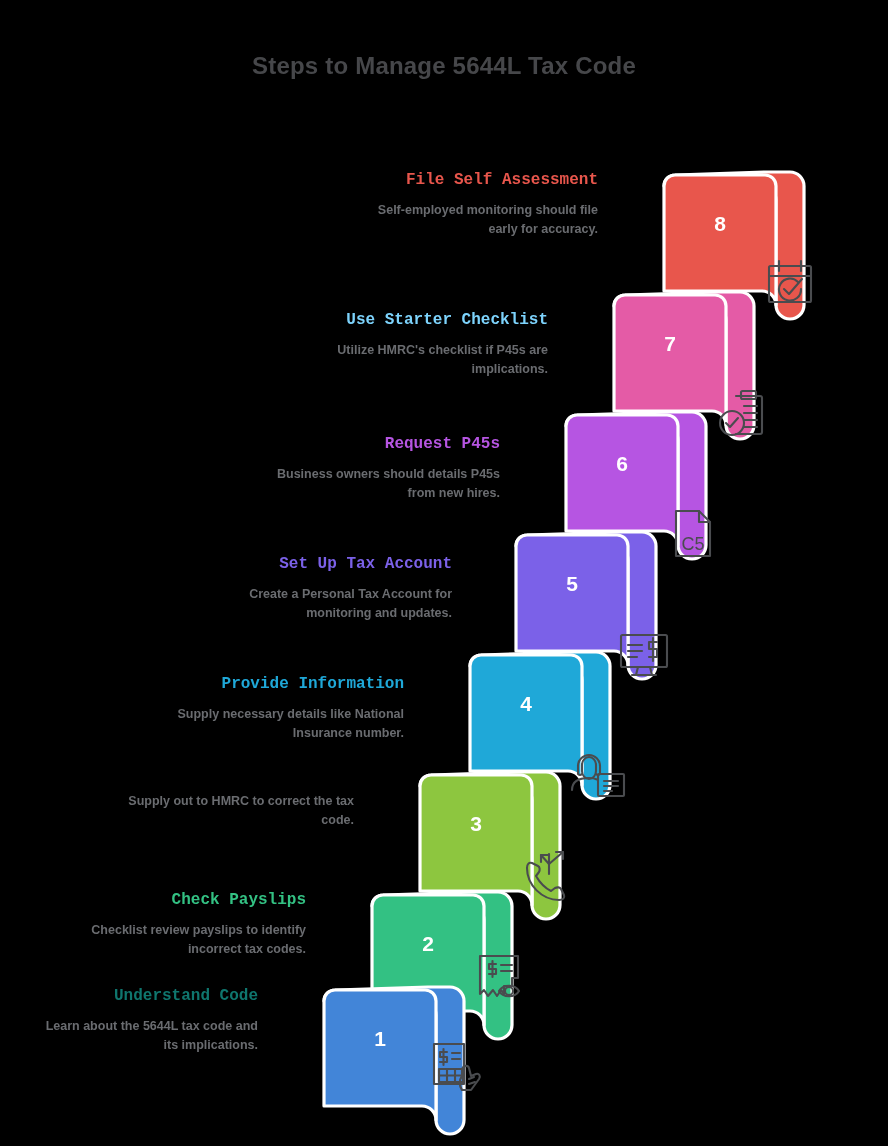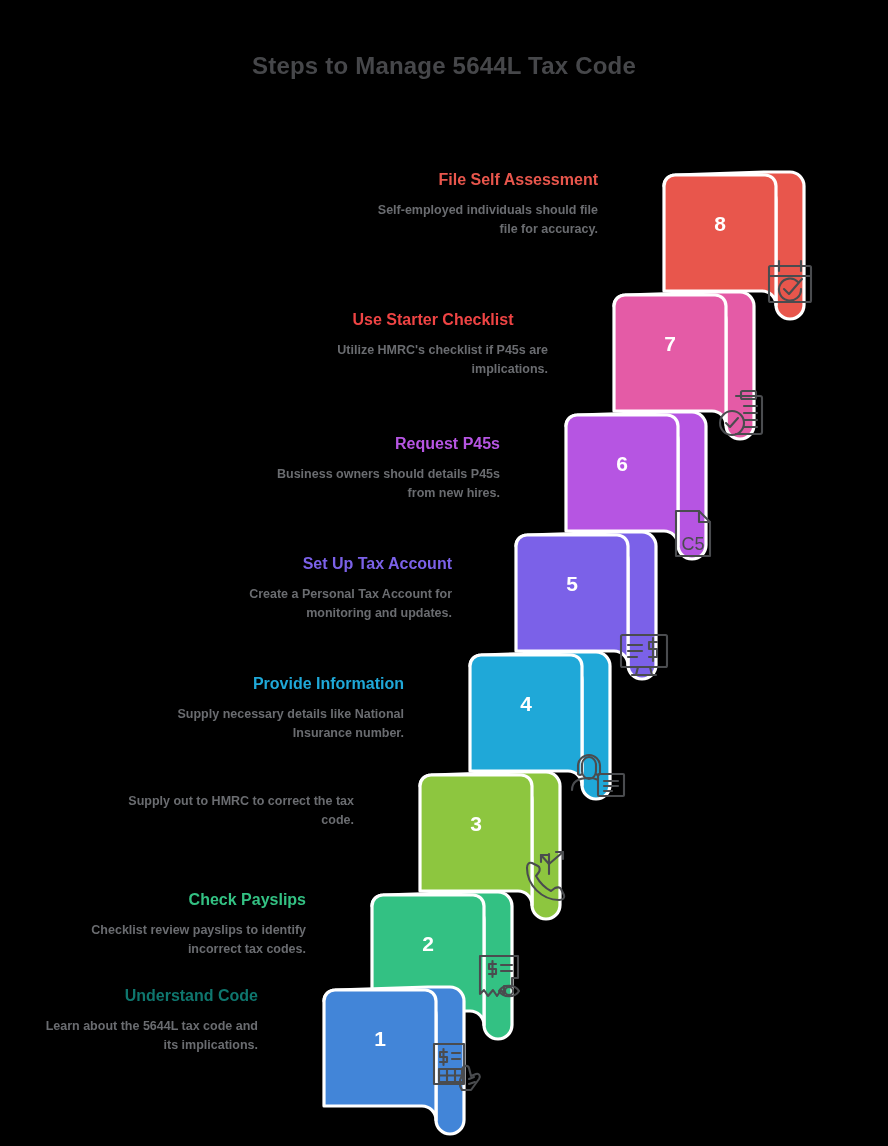--- a/index.html
+++ b/index.html
@@ -37,20 +37,21 @@
   }
   .text-col {
     position: absolute;
     text-align: right;
   }
   .step-heading {
     font-size: 16px;
     font-weight: bold;
     line-height: 24px;
     margin-bottom: 9px;
+    font-family: Liberation Mono, monospace;
   }
   .step-desc {
     font-size: 12.5px;
     font-weight: bold;
     line-height: 19px;
     color: #6a6c70;
   }
 
   
   .card-wrap {
@@ -84,21 +85,21 @@
 <body>
 
 <div id="stage">
 
   <div class="page-title">Steps to Manage 5644L Tax Code</div>
 
   <div id="steps-root">
       <div class="step" style="top: 150px;">
         <div class="text-col" style="right: 290px; top: 18px; width: 230px;">
           <div class="step-heading" style="color: rgb(232, 86, 76);">File Self Assessment</div>
-          <div class="step-desc">Self-employed individuals should file file for accuracy.</div>
+          <div class="step-desc">Self-employed monitoring should file early for accuracy.</div>
         </div>
         <div class="card-wrap" style="left: 650px;">
           <svg class="card-svg" width="180" height="210" viewBox="0 0 180 210">
     <path d="M118 22
              L140 22 A14 14 0 0 1 154 36
              L154 155 A14 14 0 0 1 140 169
              A14 14 0 0 1 126 155
              L126 50 A14 14 0 0 0 112 36
              L14 36 A11 11 0 0 1 25 25
              Z" fill="#e8564c" stroke="#ffffff" stroke-width="3.2" stroke-linejoin="round"></path>
@@ -113,21 +114,21 @@
       <line x1="7" y1="18" x2="49" y2="18" fill="none" stroke="#4a4c4f" stroke-width="2.1" stroke-linecap="round" stroke-linejoin="round"></line>
       <line x1="17" y1="3" x2="17" y2="13" fill="none" stroke="#4a4c4f" stroke-width="2.1" stroke-linecap="round" stroke-linejoin="round"></line>
       <line x1="39" y1="3" x2="39" y2="13" fill="none" stroke="#4a4c4f" stroke-width="2.1" stroke-linecap="round" stroke-linejoin="round"></line>
       <path d="M36 24 A11 11 0 1 0 39 31" fill="none" stroke="#4a4c4f" stroke-width="2.1" stroke-linecap="round" stroke-linejoin="round"></path>
       <polyline points="22,31 27,36 40,21" fill="none" stroke="#4a4c4f" stroke-width="2.1" stroke-linecap="round" stroke-linejoin="round"></polyline>
     </svg>
         </div>
       </div>
       <div class="step" style="top: 270px;">
         <div class="text-col" style="right: 340px; top: 38px; width: 230px;">
-          <div class="step-heading" style="color: #ef4444; text-align: center;">Use Starter Checklist</div>
+          <div class="step-heading" style="color: #7dd3fc;">Use Starter Checklist</div>
           <div class="step-desc">Utilize HMRC's checklist if P45s are implications.</div>
         </div>
         <div class="card-wrap" style="left: 600px;">
           <svg class="card-svg" width="180" height="210" viewBox="0 0 180 210">
     <path d="M118 22
              L140 22 A14 14 0 0 1 154 36
              L154 155 A14 14 0 0 1 140 169
              A14 14 0 0 1 126 155
              L126 50 A14 14 0 0 0 112 36
              L14 36 A11 11 0 0 1 25 25

